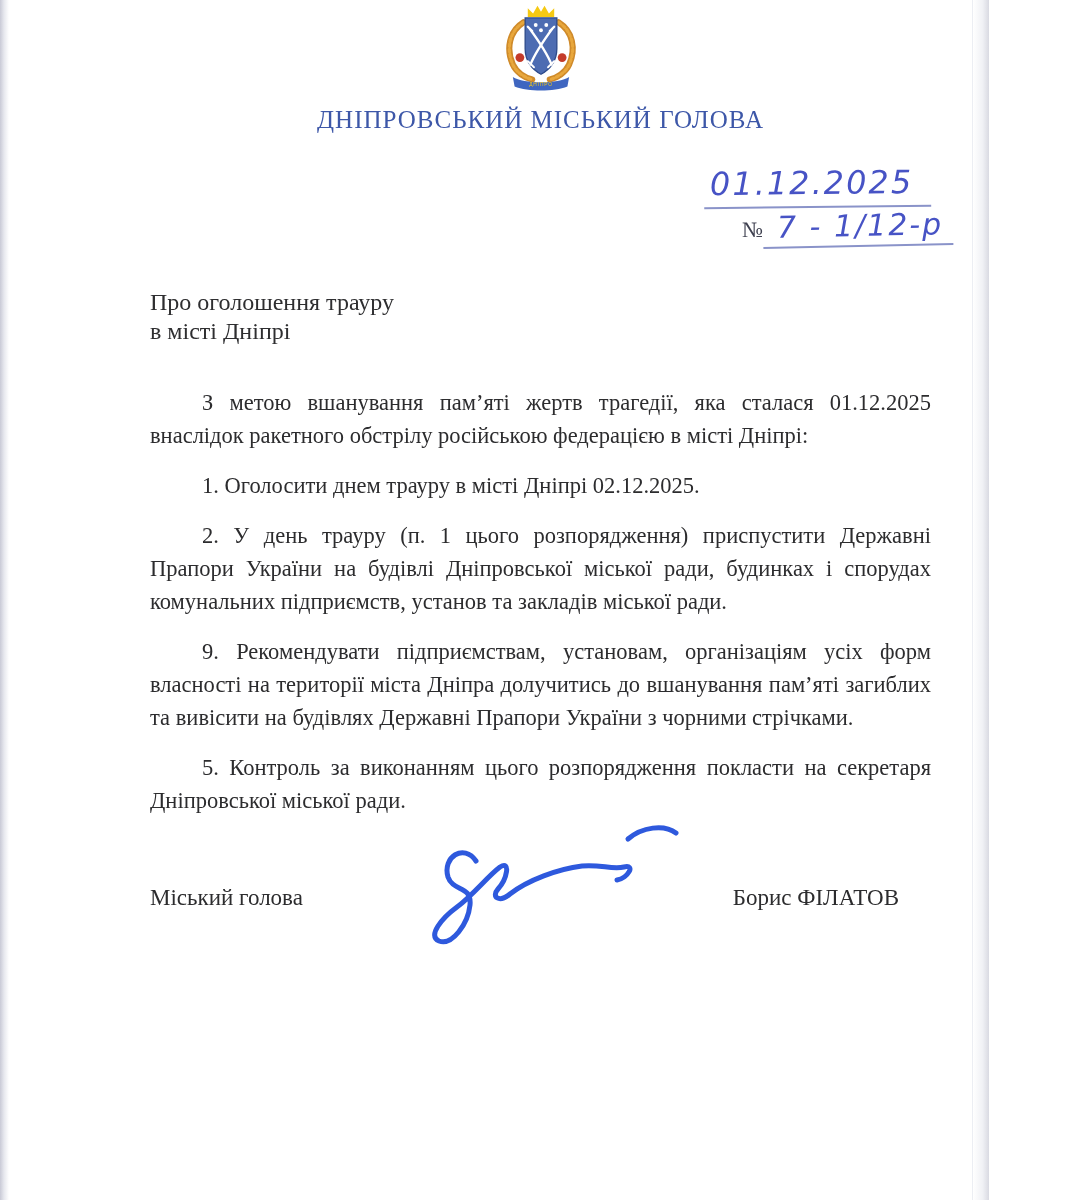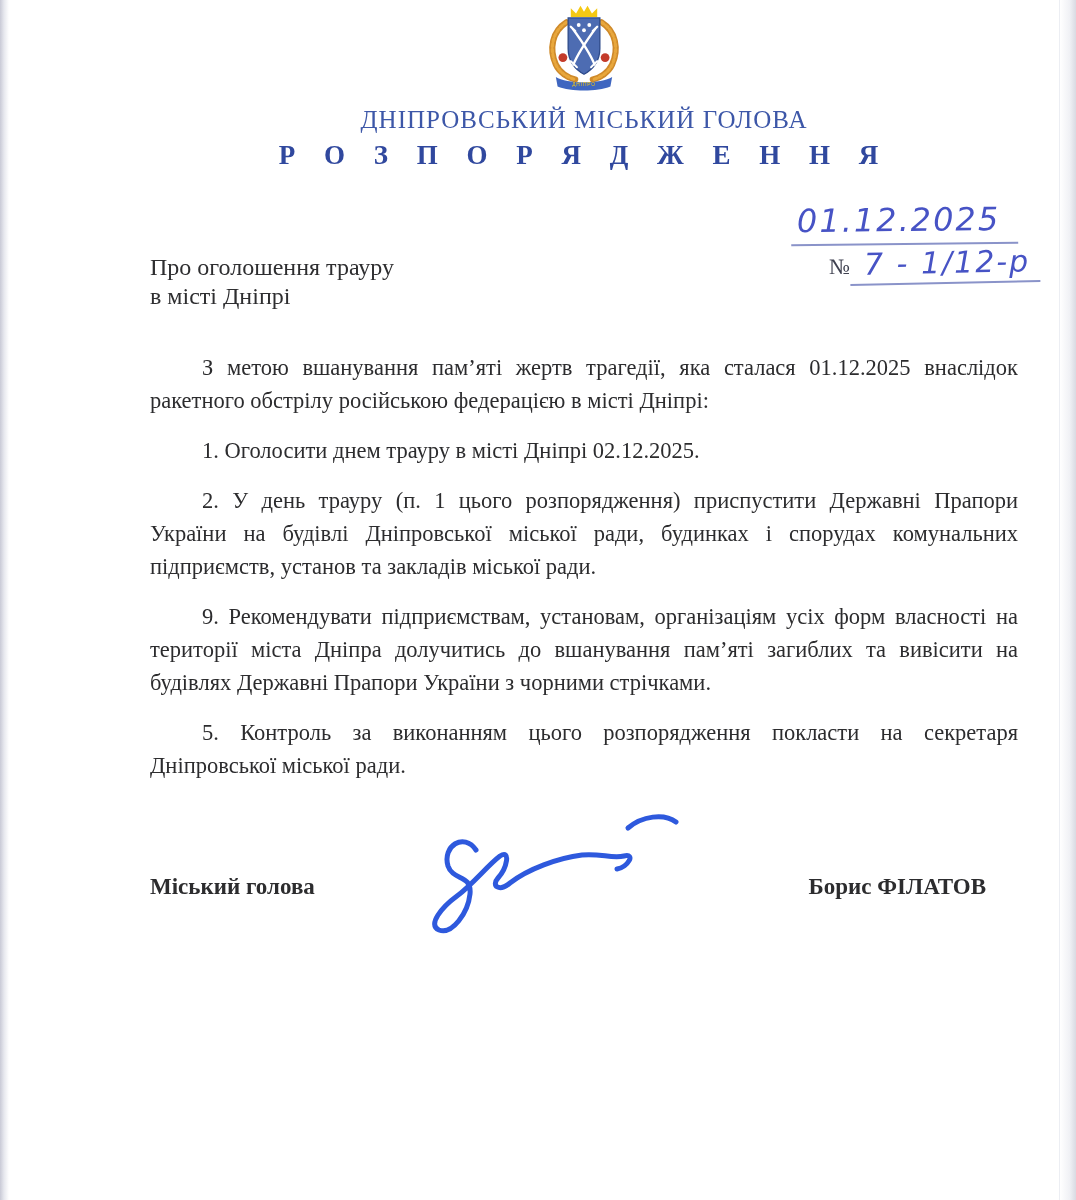--- a/index.html
+++ b/index.html
@@ -6,21 +6,21 @@
     margin: 0;
     padding: 0;
     width: 1076px;
     height: 1200px;
     background: #ffffff;
     overflow: hidden;
     font-family: "Liberation Serif", serif;
   }
   .page {
     position: relative;
-    width: 1076px;
+    width: 989px;
     height: 1200px;
     background: #ffffff;
   }
   
   .edge-left {
     position: absolute; left: 0; top: 0; bottom: 0; width: 9px;
     background: linear-gradient(to right, #c9cad6 0%, #e7e8ee 45%, #ffffff 100%);
   }
   .edge-right {
     position: absolute; right: 0; top: 0; bottom: 0; width: 16px;
@@ -84,43 +84,43 @@
     color: #3f4150;
     padding-bottom: 4px;
   }
   .number-underline {
     border-bottom: 2px solid #8a93c9;
     padding: 0 10px 2px 14px;
     transform: rotate(-1.2deg);
   }
   .number-field .hand { font-size: 30px; }
   .subject {
+    margin-top: 72px;
     font-size: 24px;
     line-height: 29px;
     color: #2e2e30;
   }
   .body-block {
     margin-top: 40px;
   }
   .para {
     margin: 17px 0 0 0;
     font-size: 22.5px;
     line-height: 33px;
     color: #2c2c2e;
     text-align: justify;
     text-indent: 52px;
   }
   .para.intro { margin-top: 8px; }
   .sign-row {
     position: relative;
-    margin-top: 86px;
+    margin-top: 62px;
     height: 40px;
     font-size: 23px;
     color: #2c2c2e;
-    font-weight: bold;
   }
   .signer-position { position: absolute; left: 0; top: 6px; }
   .signer-name { position: absolute; right: 32px; top: 6px; }
   .signature-svg {
     position: absolute;
     left: 262px;
     top: -58px;
     width: 290px;
     height: 145px;
   }
@@ -156,21 +156,20 @@
         <circle cx="54" cy="25" r="2.2" fill="#ffffff"></circle>
         <circle cx="66" cy="25" r="2.2" fill="#ffffff"></circle>
         <circle cx="60" cy="31" r="2.2" fill="#ffffff"></circle>
 
         <path d="M 28 84 C 40 92 80 92 92 84 L 90 95 C 75 101 45 101 30 95 Z" fill="#3f66c0"></path>
         <text x="60" y="94" text-anchor="middle" font-size="5.5" font-family="Liberation Sans, sans-serif" letter-spacing="1" fill="#f5c913">ДНІПРО</text>
       </svg>
     </div>
 
     <div class="org-title">ДНІПРОВСЬКИЙ МІСЬКИЙ ГОЛОВА</div>
-    <div class="doc-type">Р О З П О Р Я Д Ж Е Н Н Я</div>
 
     <div class="meta-row">
       <div class="date-field">
         <span class="hand">01.12.2025</span>
       </div>
       <div class="number-field">
         <span class="no-label">№</span>
         <span class="number-underline">
           <span class="hand">7 - 1/12-р</span>
         </span>

